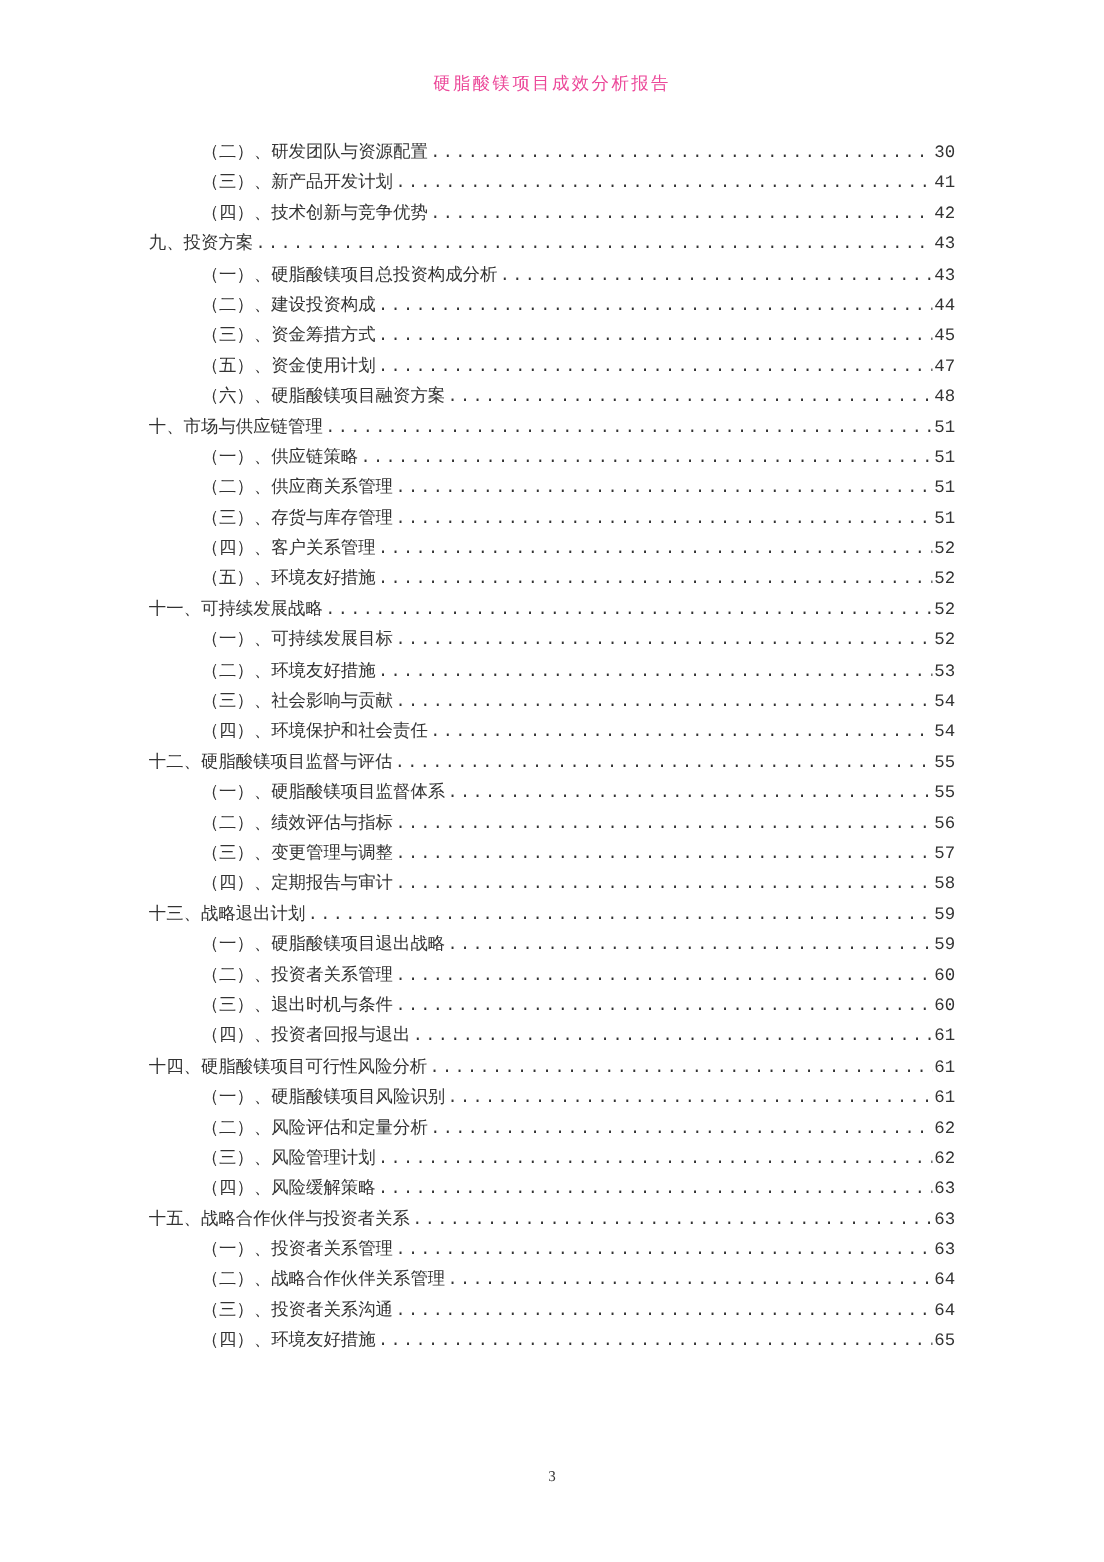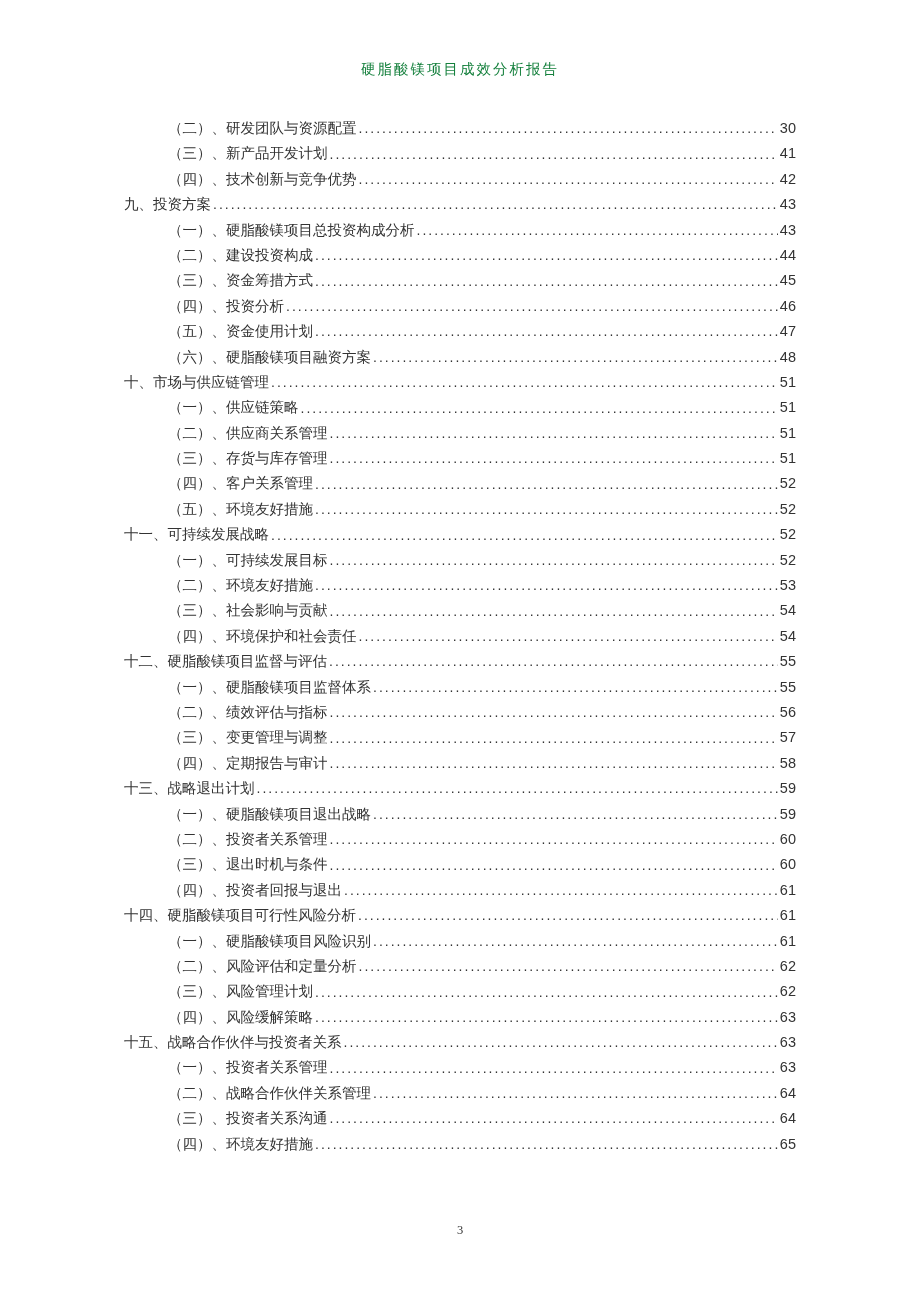--- a/index.html
+++ b/index.html
@@ -7,37 +7,37 @@
       width: 920px;
       height: 1302px;
       background: #ffffff;
       font-family: "SimSun", "宋体", serif;
       position: relative;
       padding: 60px 124px 40px 124px;
     }
     .header-title {
       text-align: center;
       font-size: 14.5px;
-      color: #15803d;
+      color: #ec4899;
       letter-spacing: 2px;
       margin-bottom: 42px;
       font-family: Liberation Sans, sans-serif;
     }
     .toc-container {
       width: 100%;
       font-size: 14.5px;
       color: #333333;
       line-height: 1;
     }
     .toc-row {
       display: flex;
-      align-items: center;
+      align-items: flex-start;
       white-space: nowrap;
       margin-bottom: 10.9px;
-      font-family: Liberation Sans, sans-serif;
+      font-family: Liberation Mono, monospace;
     }
     .toc-title {
       flex: 0 0 auto;
     }
     .toc-leader {
       flex: 1 1 auto;
       overflow: hidden;
       position: relative;
       height: 14px;
       margin: 0 2px;
@@ -102,25 +102,20 @@
       <span class="toc-title">（二）、建设投资构成</span>
       <span class="toc-leader"></span>
       <span class="toc-page">44</span>
     </div>
     <div class="toc-row indent-1">
       <span class="toc-title">（三）、资金筹措方式</span>
       <span class="toc-leader"></span>
       <span class="toc-page">45</span>
     </div>
     <div class="toc-row indent-1">
-      <span class="toc-title">（四）、投资分析</span>
-      <span class="toc-leader"></span>
-      <span class="toc-page">46</span>
-    </div>
-    <div class="toc-row indent-1">
       <span class="toc-title">（五）、资金使用计划</span>
       <span class="toc-leader"></span>
       <span class="toc-page">47</span>
     </div>
     <div class="toc-row indent-1">
       <span class="toc-title">（六）、硬脂酸镁项目融资方案</span>
       <span class="toc-leader"></span>
       <span class="toc-page">48</span>
     </div>
     <div class="toc-row indent-0">

